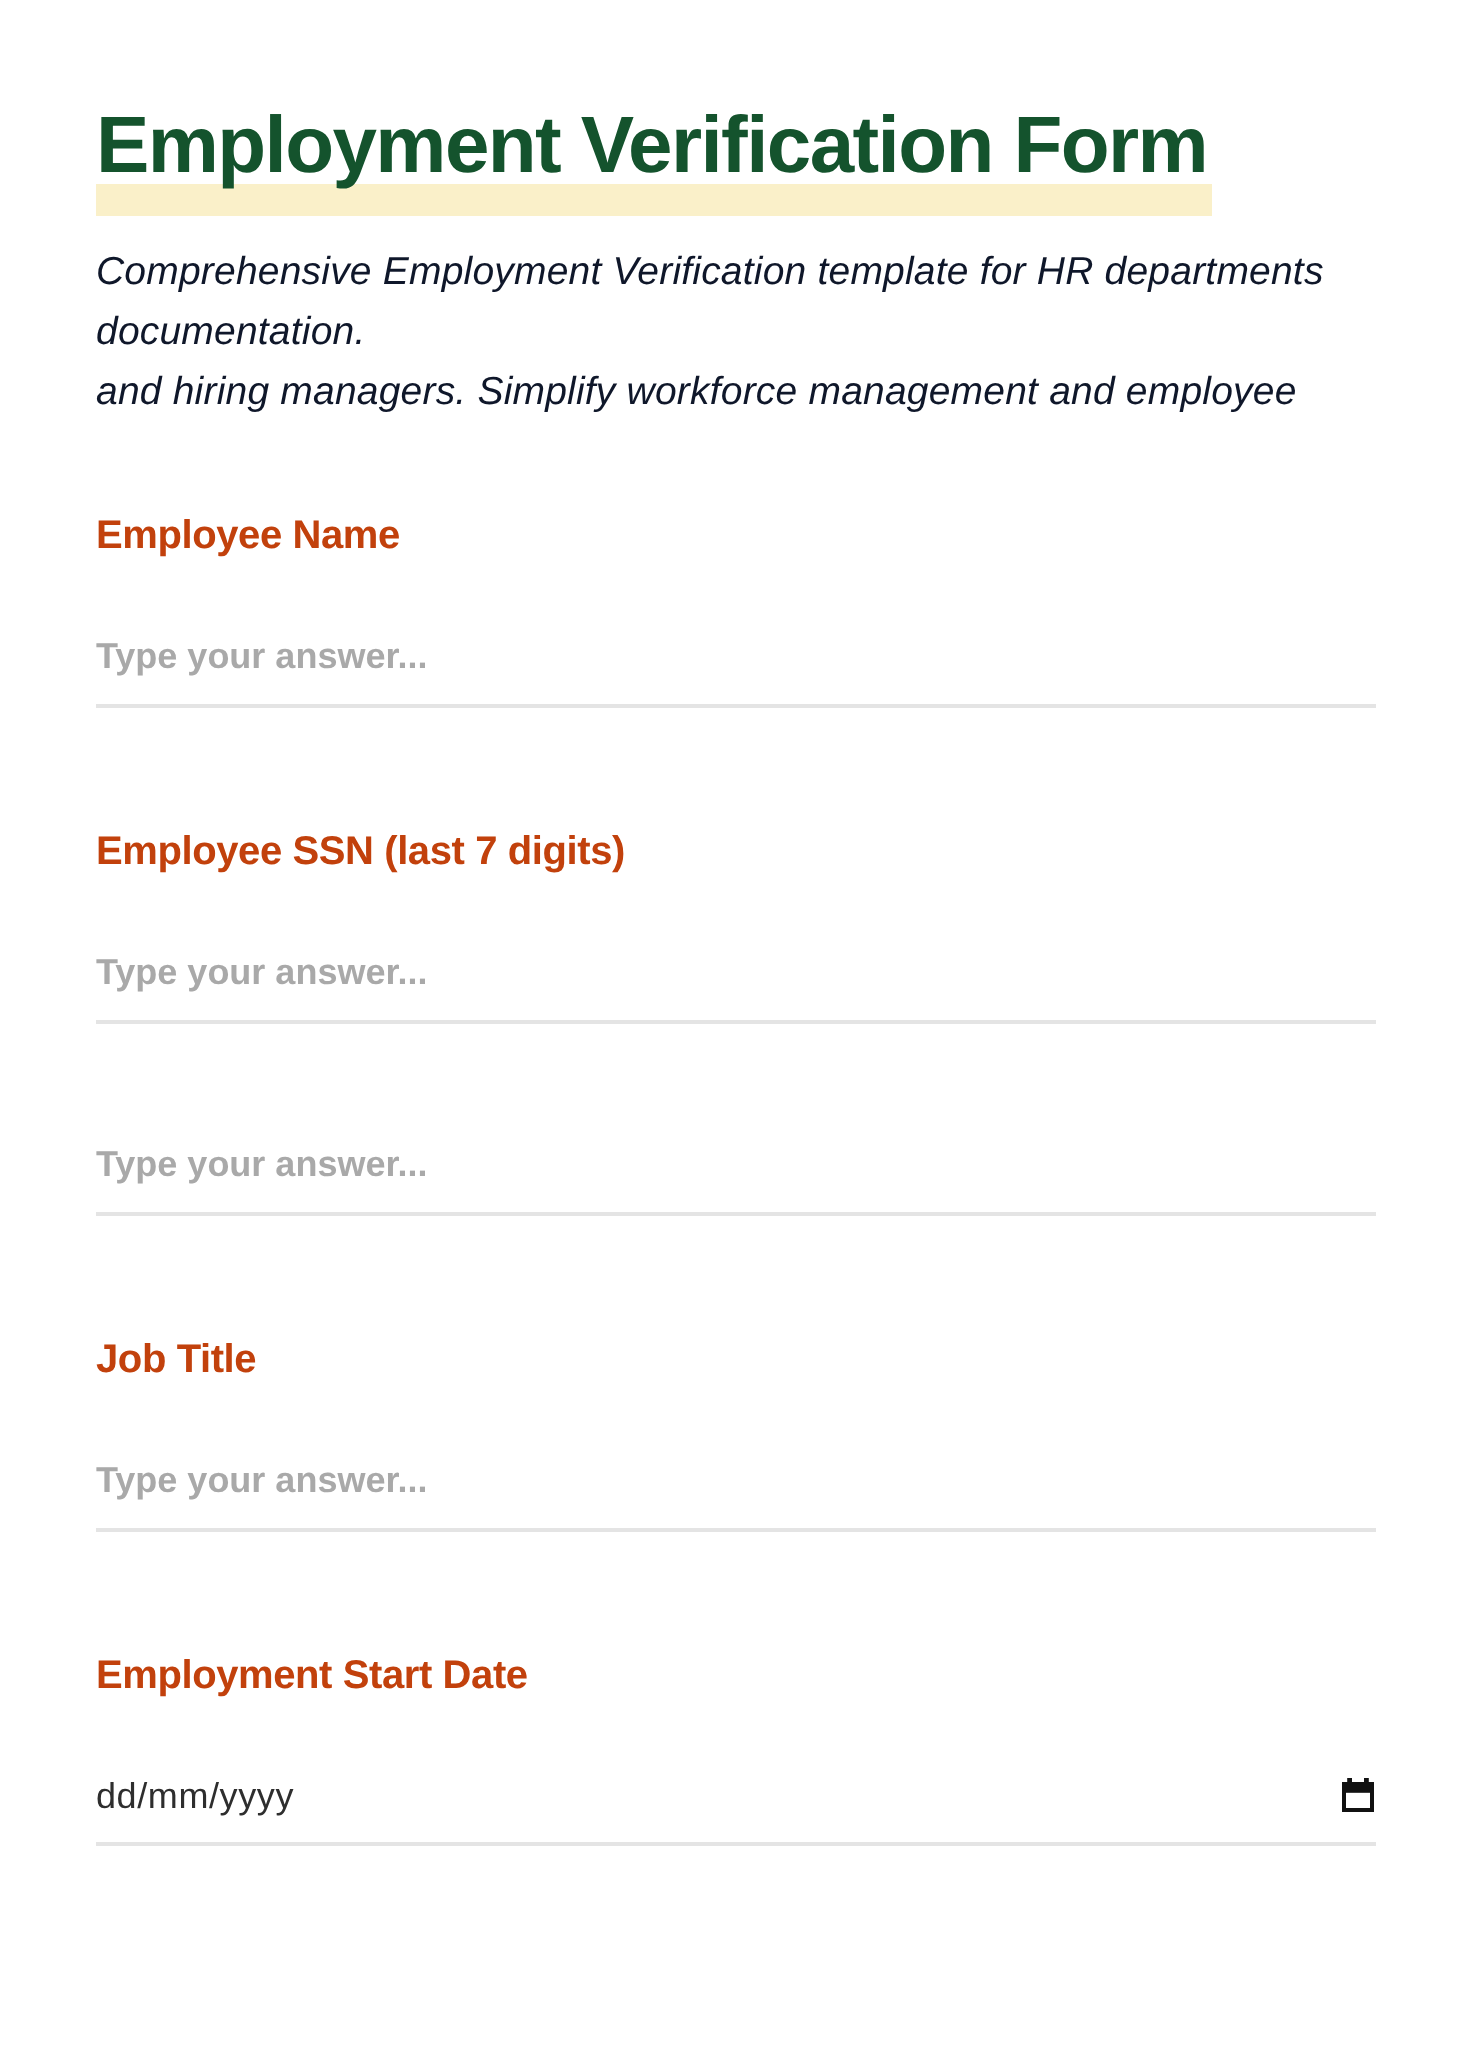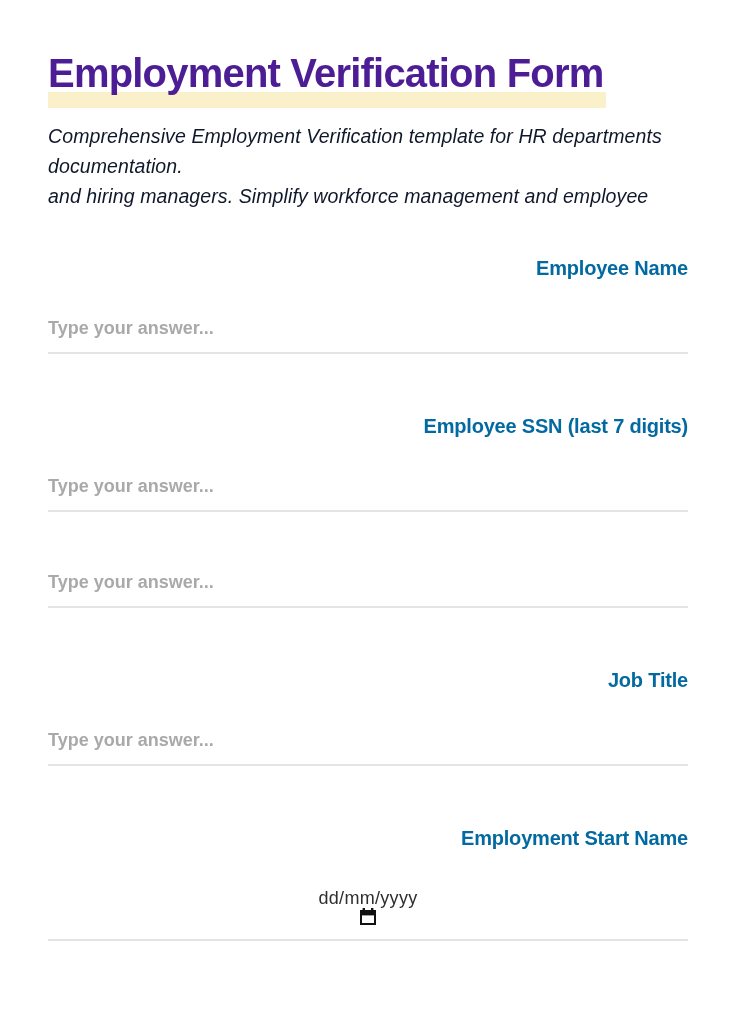--- a/index.html
+++ b/index.html
@@ -13,21 +13,21 @@
   }
   
   h1.page-title {
     display: inline-block;
     position: relative;
     z-index: 0;
     font-size: 40px;
     line-height: 46px;
     font-weight: 700;
     letter-spacing: -0.8px;
-    color: #4c1d95;
+    color: #14532d;
   }
   h1.page-title .hl {
     position: absolute;
     left: 0;
     right: -2px;
     bottom: -12px;
     height: 16px;
     background: var(--accent, #FAF0C9);
     z-index: -1;
   }
@@ -41,24 +41,23 @@
     letter-spacing: 0.1px;
   }
   
   form { display: block; margin-top: 45px; }
   .field + .field { margin-top: 60px; }
   .field-label {
     display: block;
     font-size: 20px;
     line-height: 24px;
     font-weight: 700;
-    color: #0369a1;
+    color: #c2410c;
     letter-spacing: -0.2px;
     margin-bottom: 38px;
-    text-align: right;
   }
   .text-input {
     display: block;
     width: 100%;
     border: none;
     border-bottom: 2px solid #e4e4e4;
     background: transparent;
     font-family: "Liberation Sans", sans-serif;
     font-size: 18px;
     line-height: 20px;
@@ -70,21 +69,20 @@
   }
   .text-input::placeholder { color: #a9a9a9; opacity: 1; }
   
   .date-row {
     display: flex;
     align-items: center;
     justify-content: space-between;
     border-bottom: 2px solid #e4e4e4;
     padding-bottom: 13px;
     cursor: pointer;
-    flex-direction: column;
   }
   .date-value {
     font-size: 18px;
     line-height: 20px;
     color: #2e2e2e;
     letter-spacing: 0.3px;
   }
   .calendar-icon { display: block; }
 </style>
 </head>
@@ -116,21 +114,21 @@
   <div class="field">
     <input class="text-input" type="text" placeholder="Type your answer..." style="">
   </div>
 
   <div class="field">
     <label class="field-label">Job Title</label>
     <input class="text-input" type="text" placeholder="Type your answer..." style="">
   </div>
 
   <div class="field">
-    <label class="field-label">Employment Start Name</label>
+    <label class="field-label">Employment Start Date</label>
     <div class="date-row">
       <span class="date-value">dd/mm/yyyy</span>
       <svg class="calendar-icon" width="18" height="18" viewBox="0 0 18 18" aria-hidden="true">
         <rect x="3.6" y="0" width="2.4" height="4" fill="#111111"></rect>
         <rect x="12" y="0" width="2.4" height="4" fill="#111111"></rect>
         <rect x="2" y="3" width="14" height="13" fill="none" stroke="#111111" stroke-width="2"></rect>
         <rect x="2" y="3" width="14" height="4.4" fill="#111111"></rect>
       </svg>
     </div>
   </div>

